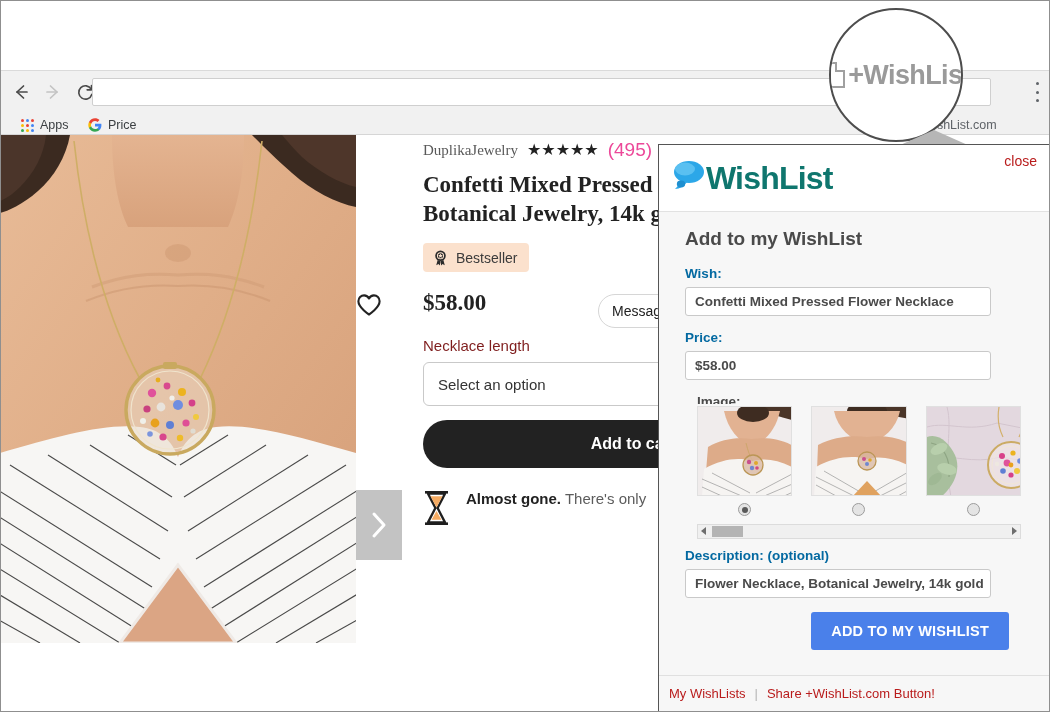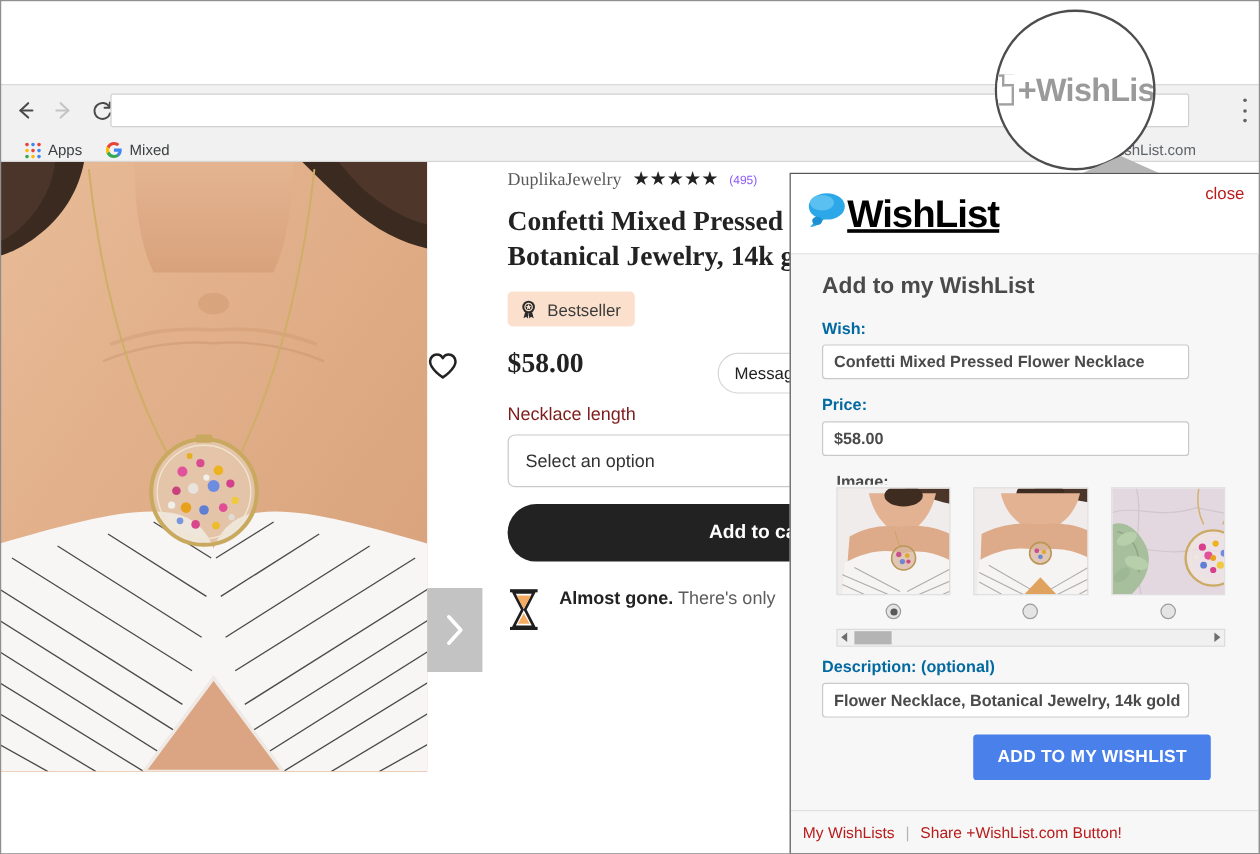--- a/index.html
+++ b/index.html
@@ -195,21 +195,21 @@
     display: flex; align-items: center; gap: 9px;
     height: 22px;
     margin-top: 4px;
   }
   .shop-name {
     font-family: "Liberation Serif", serif;
     font-size: 15px; color: #595959;
     cursor: pointer;
   }
   .stars { font-size: 16px; color: #222; letter-spacing: 0px; line-height: 1; }
-  .rev-count { font-size: 10px; color: #8b5cf6; }
+  .rev-count { font-size: 19px; color: #ec4899; }
 
   .prod-title {
     font-family: "Liberation Serif", serif;
     font-size: 23px;
     line-height: 29px;
     color: #222222;
     font-weight: 700;
     margin-top: 9px;
     width: 420px;
   }
@@ -306,24 +306,23 @@
     background: #ffffff;
     border-bottom: 1px solid #e2e2e2;
   }
   .wl-logo {
     position: absolute;
     left: 9px; top: 11px;
     display: flex; align-items: center; gap: 0px;
   }
   .wl-logo-text {
     font-size: 32px; font-weight: bold;
-    color: #000000;
+    color: #0f766e;
     letter-spacing: -0.8px;
     margin-left: -2px;
-    text-decoration: underline;
   }
   .wl-close {
     position: absolute;
     right: 12px; top: 8px;
     font-size: 14px; color: #b91c1c;
     cursor: pointer;
   }
 
   .wl-body {
     position: relative;
@@ -512,21 +511,21 @@
 
       <div class="bm-item bm-google">
         <span class="g-logo">
           <svg width="14" height="14" viewBox="0 0 24 24">
             <path fill="#4285F4" d="M23 12.3c0-.8-.1-1.6-.2-2.3H12v4.5h6.2c-.3 1.4-1.1 2.6-2.3 3.4v2.8h3.7C21.7 18.7 23 15.8 23 12.3z"></path>
             <path fill="#34A853" d="M12 23.5c3.1 0 5.7-1 7.6-2.8l-3.7-2.8c-1 .7-2.3 1.1-3.9 1.1-3 0-5.6-2-6.5-4.8H1.7v3C3.6 20.9 7.5 23.5 12 23.5z"></path>
             <path fill="#FBBC05" d="M5.5 14.2c-.2-.7-.4-1.4-.4-2.2s.1-1.5.4-2.2v-3H1.7C.9 8.4.5 10.1.5 12s.4 3.6 1.2 5.2l3.8-3z"></path>
             <path fill="#EA4335" d="M12 5c1.7 0 3.2.6 4.4 1.7l3.3-3.3C17.7 1.5 15.1.5 12 .5 7.5.5 3.6 3.1 1.7 6.8l3.8 3C6.4 7 9 5 12 5z"></path>
           </svg>
         </span>
-        <span>Mixed</span>
+        <span>Price</span>
       </div>
 
       <div class="bm-item bm-wishlist">
         <span class="bm-doc-icon"></span>
         <span>+WishList.com</span>
       </div>
     </div>
   </div>
 
   <div class="magnifier">

